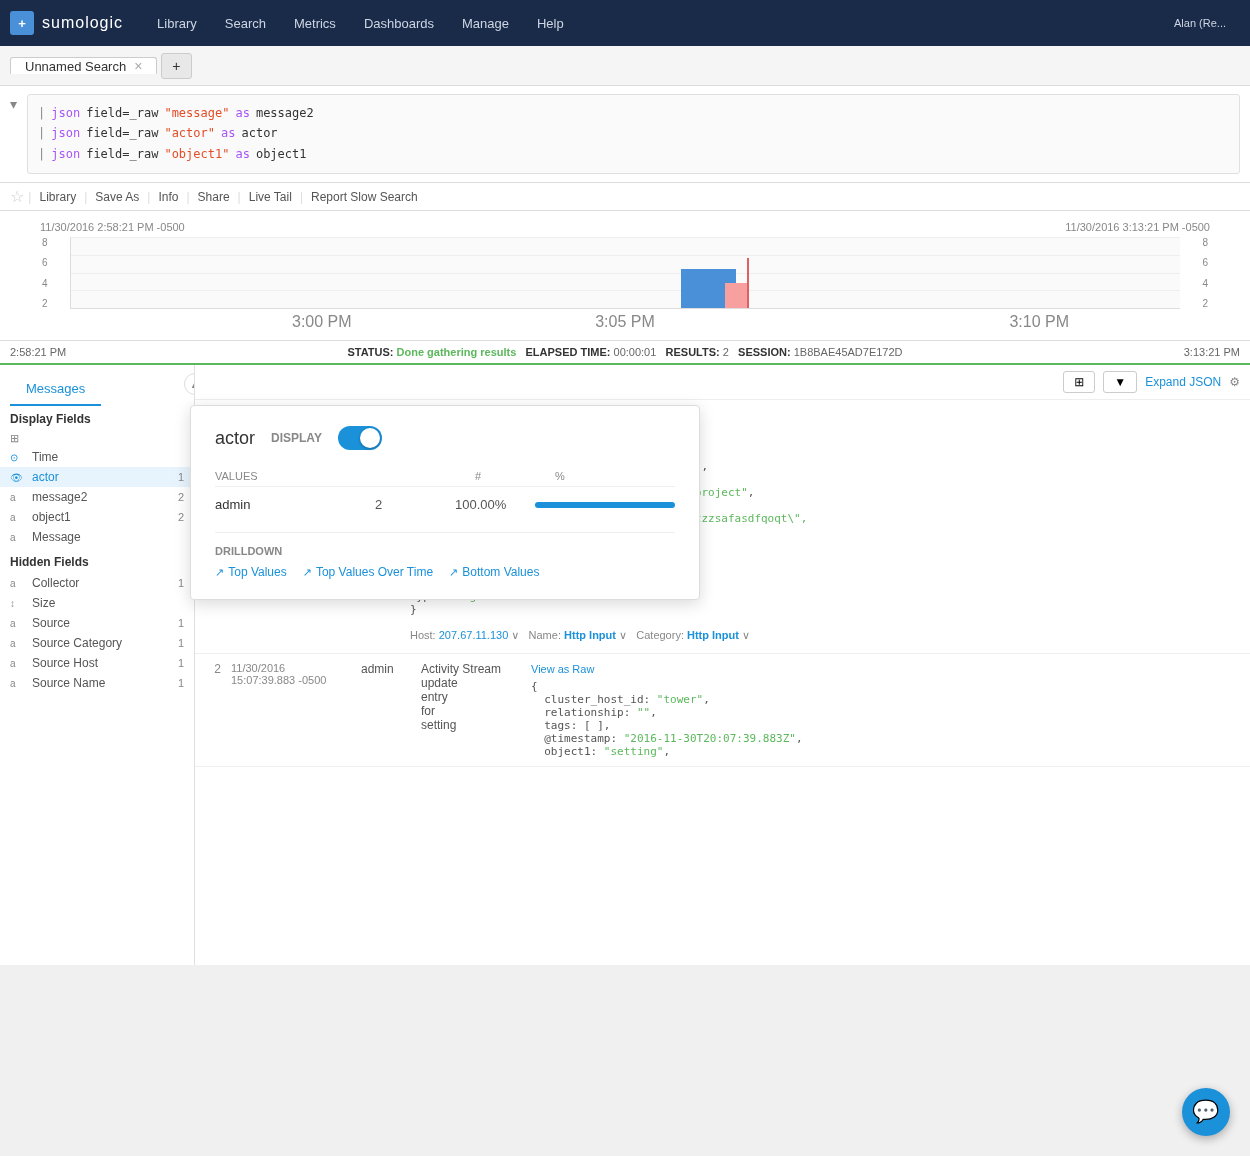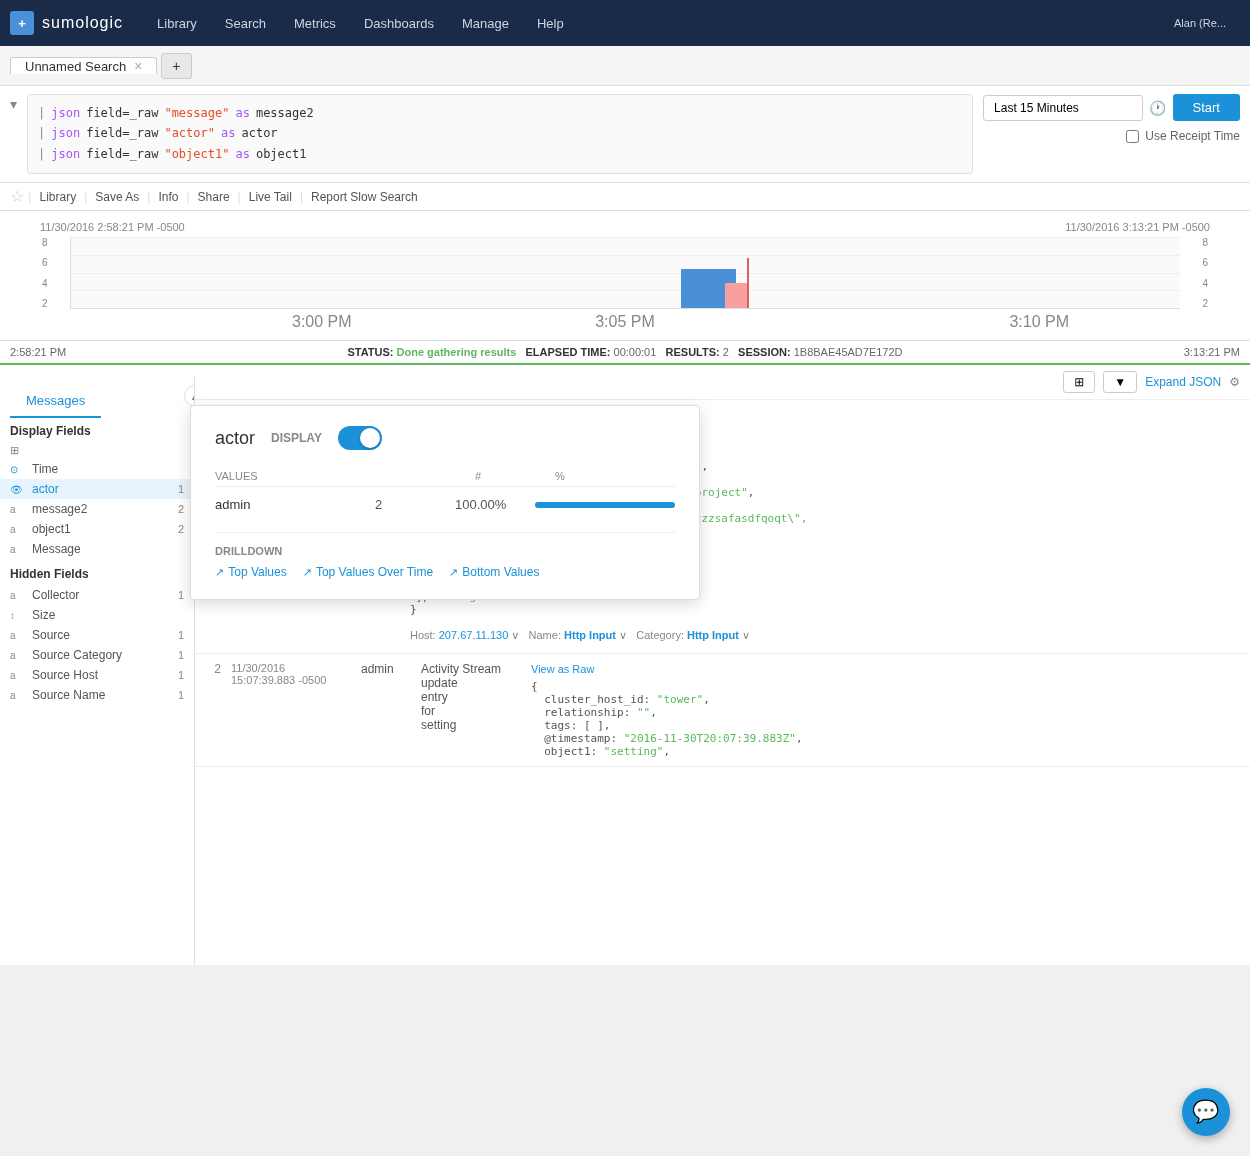--- a/index.html
+++ b/index.html
@@ -164,31 +164,20 @@
     </div>
     <div class="query-line">
       <span class="q-pipe">|</span>
       <span class="q-keyword">json</span>
       <span class="q-plain">field=_raw</span>
       <span class="q-string">"object1"</span>
       <span class="q-as">as</span>
       <span class="q-field">object1</span>
     </div>
   </div>
-  <div class="query-right">
-    <div class="time-row">
-      <input class="time-input" type="text" value="Last 15 Minutes" style="">
-      <span class="clock-icon">🕐</span>
-      <button class="btn-start">Start</button>
-    </div>
-    <div class="use-receipt">
-      <input type="checkbox" style="">
-      <span>Use Receipt Time</span>
-    </div>
-  </div>
 </div>
 
 <div class="search-toolbar">
   <span class="star-icon">☆</span>
   <span class="toolbar-sep">|</span>
   <span class="toolbar-link">Library</span>
   <span class="toolbar-sep">|</span>
   <span class="toolbar-link">Save As</span>
   <span class="toolbar-sep">|</span>
   <span class="toolbar-link">Info</span>
@@ -256,21 +245,21 @@
     <span>2</span>
     &nbsp;
     <span style="font-weight:bold; color:#333;">SESSION:</span>
     <span>1B8BAE45AD7E172D</span>
   </span>
   <span>3:13:21 PM</span>
 </div>
 
 <div class="main-content">
 
-  <div class="sidebar" style="position:relative;margin-top:12px;">
+  <div class="sidebar" style="position:relative;">
     <div style="display:flex; align-items:center; padding:0 10px;">
       <div class="messages-tabs" style="border:none; padding:0; flex:1;">
         <div class="messages-tab active">Messages</div>
       </div>
       <span style="position:absolute; right:-12px; top:8px; background:white; border:1px solid #ddd; border-radius:50%; width:22px; height:22px; display:flex; align-items:center; justify-content:center; cursor:pointer; font-size:11px; color:#888; z-index:10;">▲</span>
     </div>
 
     <div class="sidebar-section-title">Display Fields</div>
     <div style="display:flex; align-items:center; padding:2px 10px; cursor:pointer;">
       <span style="font-size:11px; color:#888;">⊞</span>

